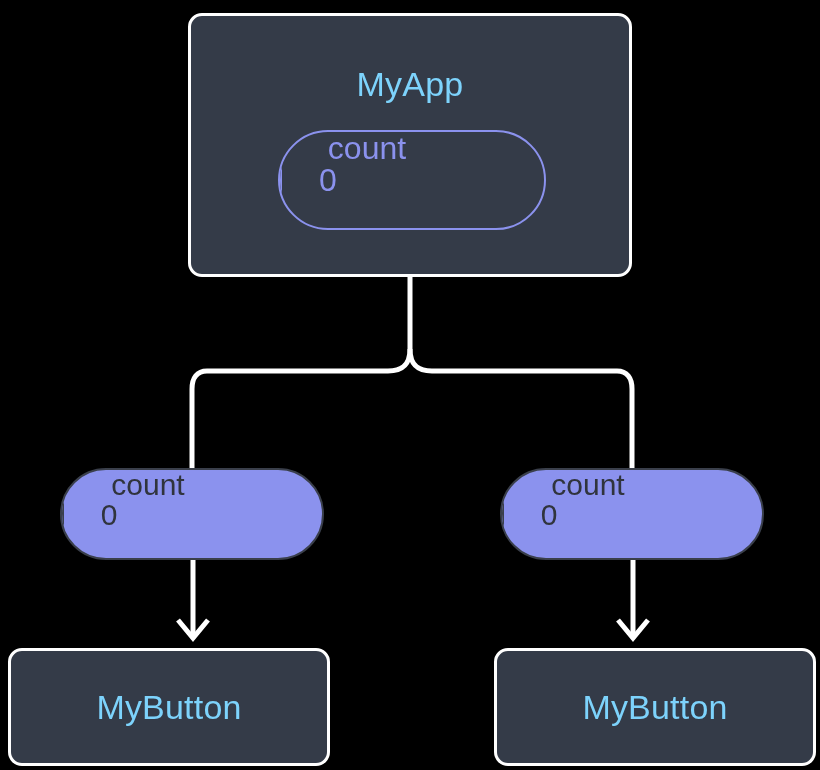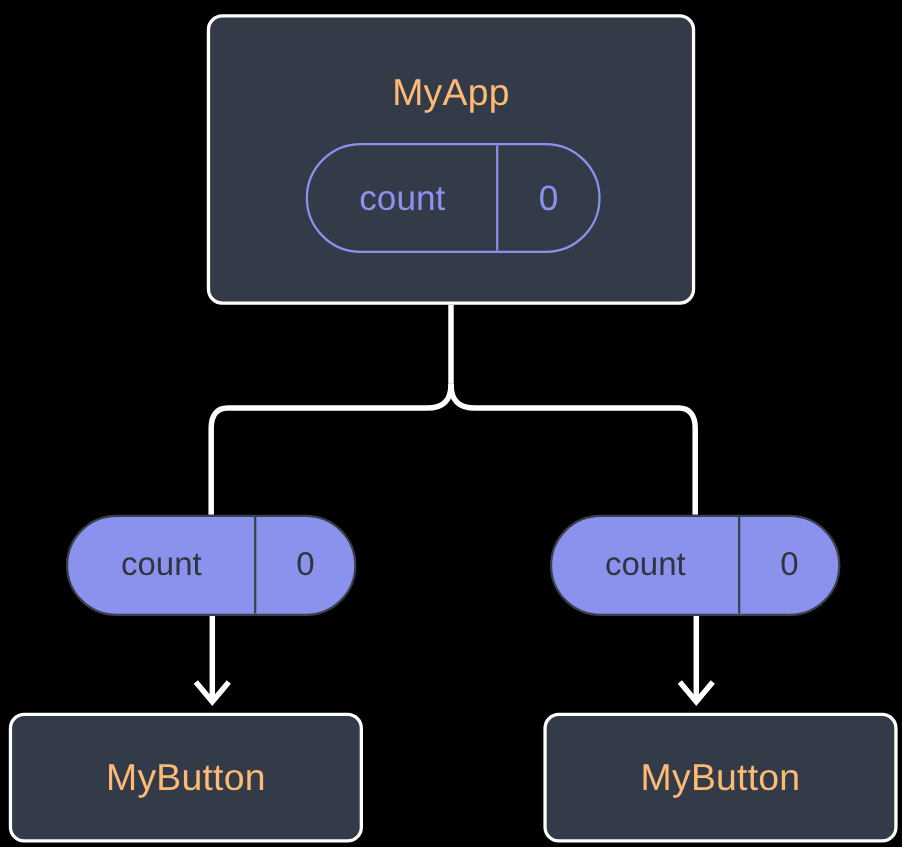--- a/index.html
+++ b/index.html
@@ -40,21 +40,21 @@
     box-sizing: border-box;
     background: #343b48;
     border: 3px solid #ffffff;
     border-radius: 14px;
     display: flex;
     flex-direction: column;
     align-items: center;
   }
 
   .node-title {
-    color: #fdba74;
+    color: #7dd3fc;
     font-size: 34px;
     line-height: 1;
     letter-spacing: 0.2px;
     white-space: nowrap;
     font-weight: 400;
   }
 
   #node-myapp {
     left: 188px;
     top: 13px;
@@ -84,20 +84,21 @@
 
   
   .pill {
     position: absolute;
     z-index: 3;
     box-sizing: border-box;
     display: flex;
     align-items: stretch;
     border-radius: 999px;
     overflow: hidden;
+    flex-direction: column;
   }
   .pill .pill-key,
   .pill .pill-val {
     display: flex;
     align-items: center;
     justify-content: center;
     line-height: 1;
     white-space: nowrap;
     box-sizing: border-box;
   }

